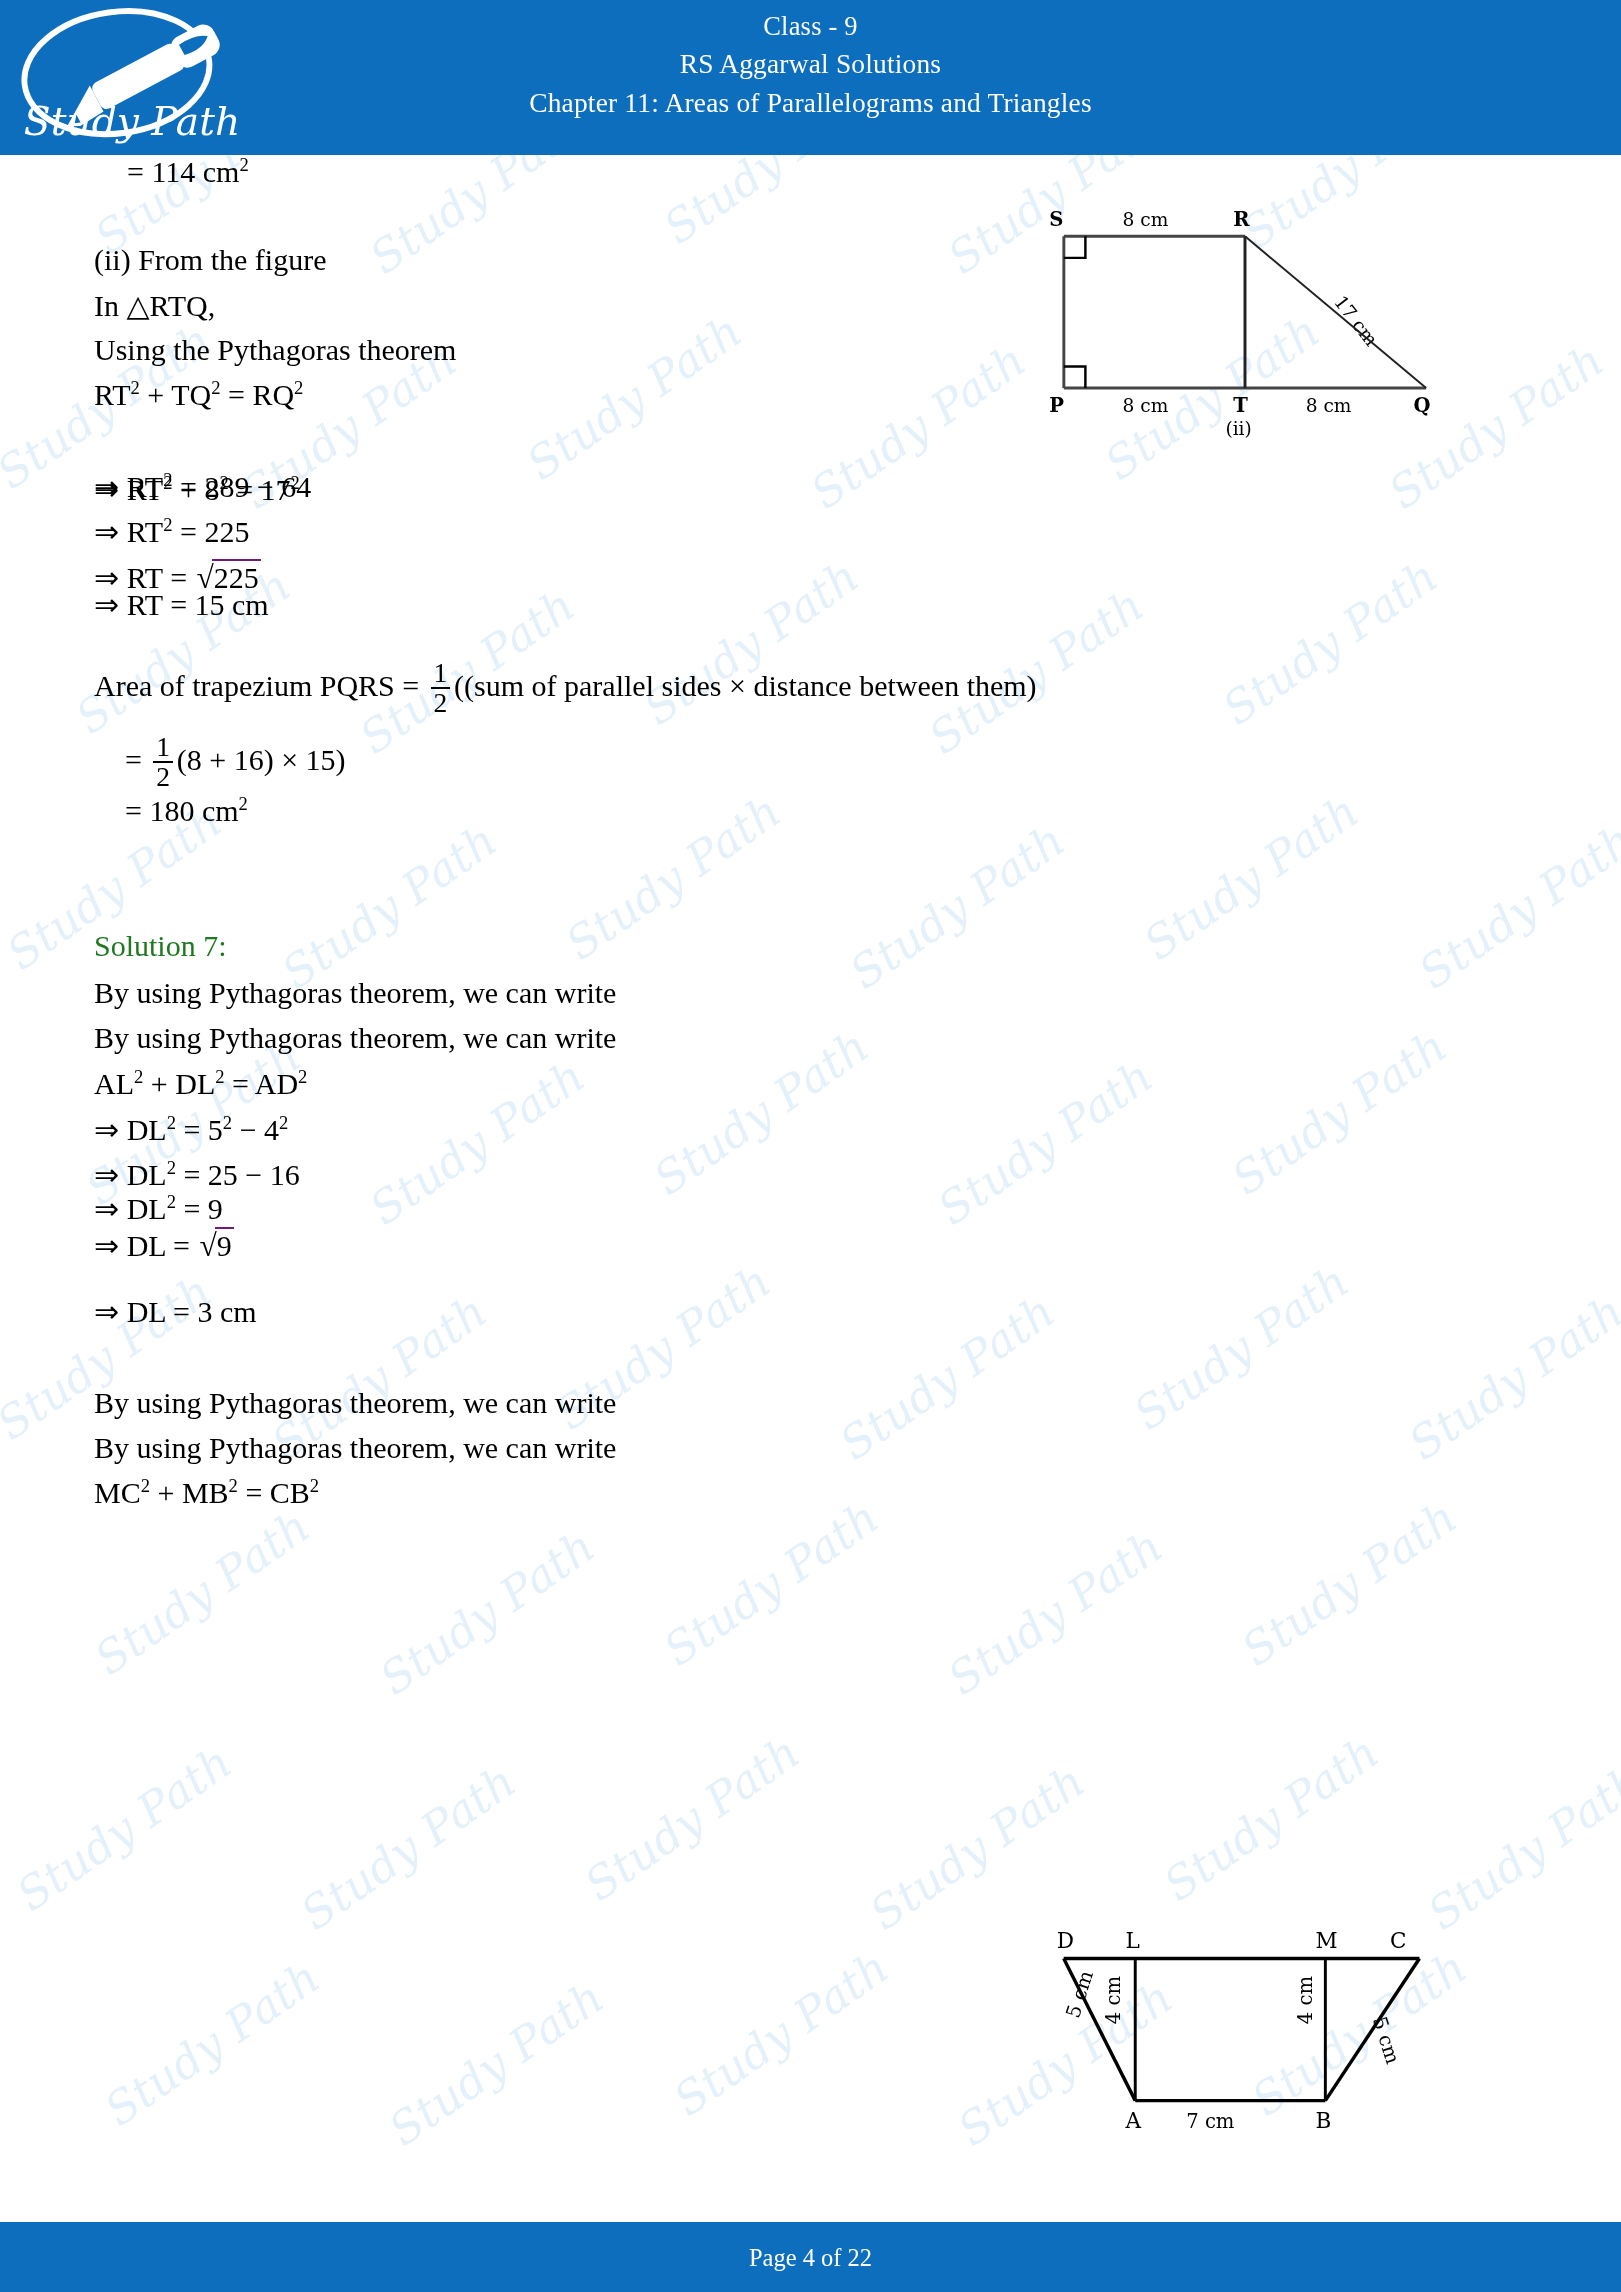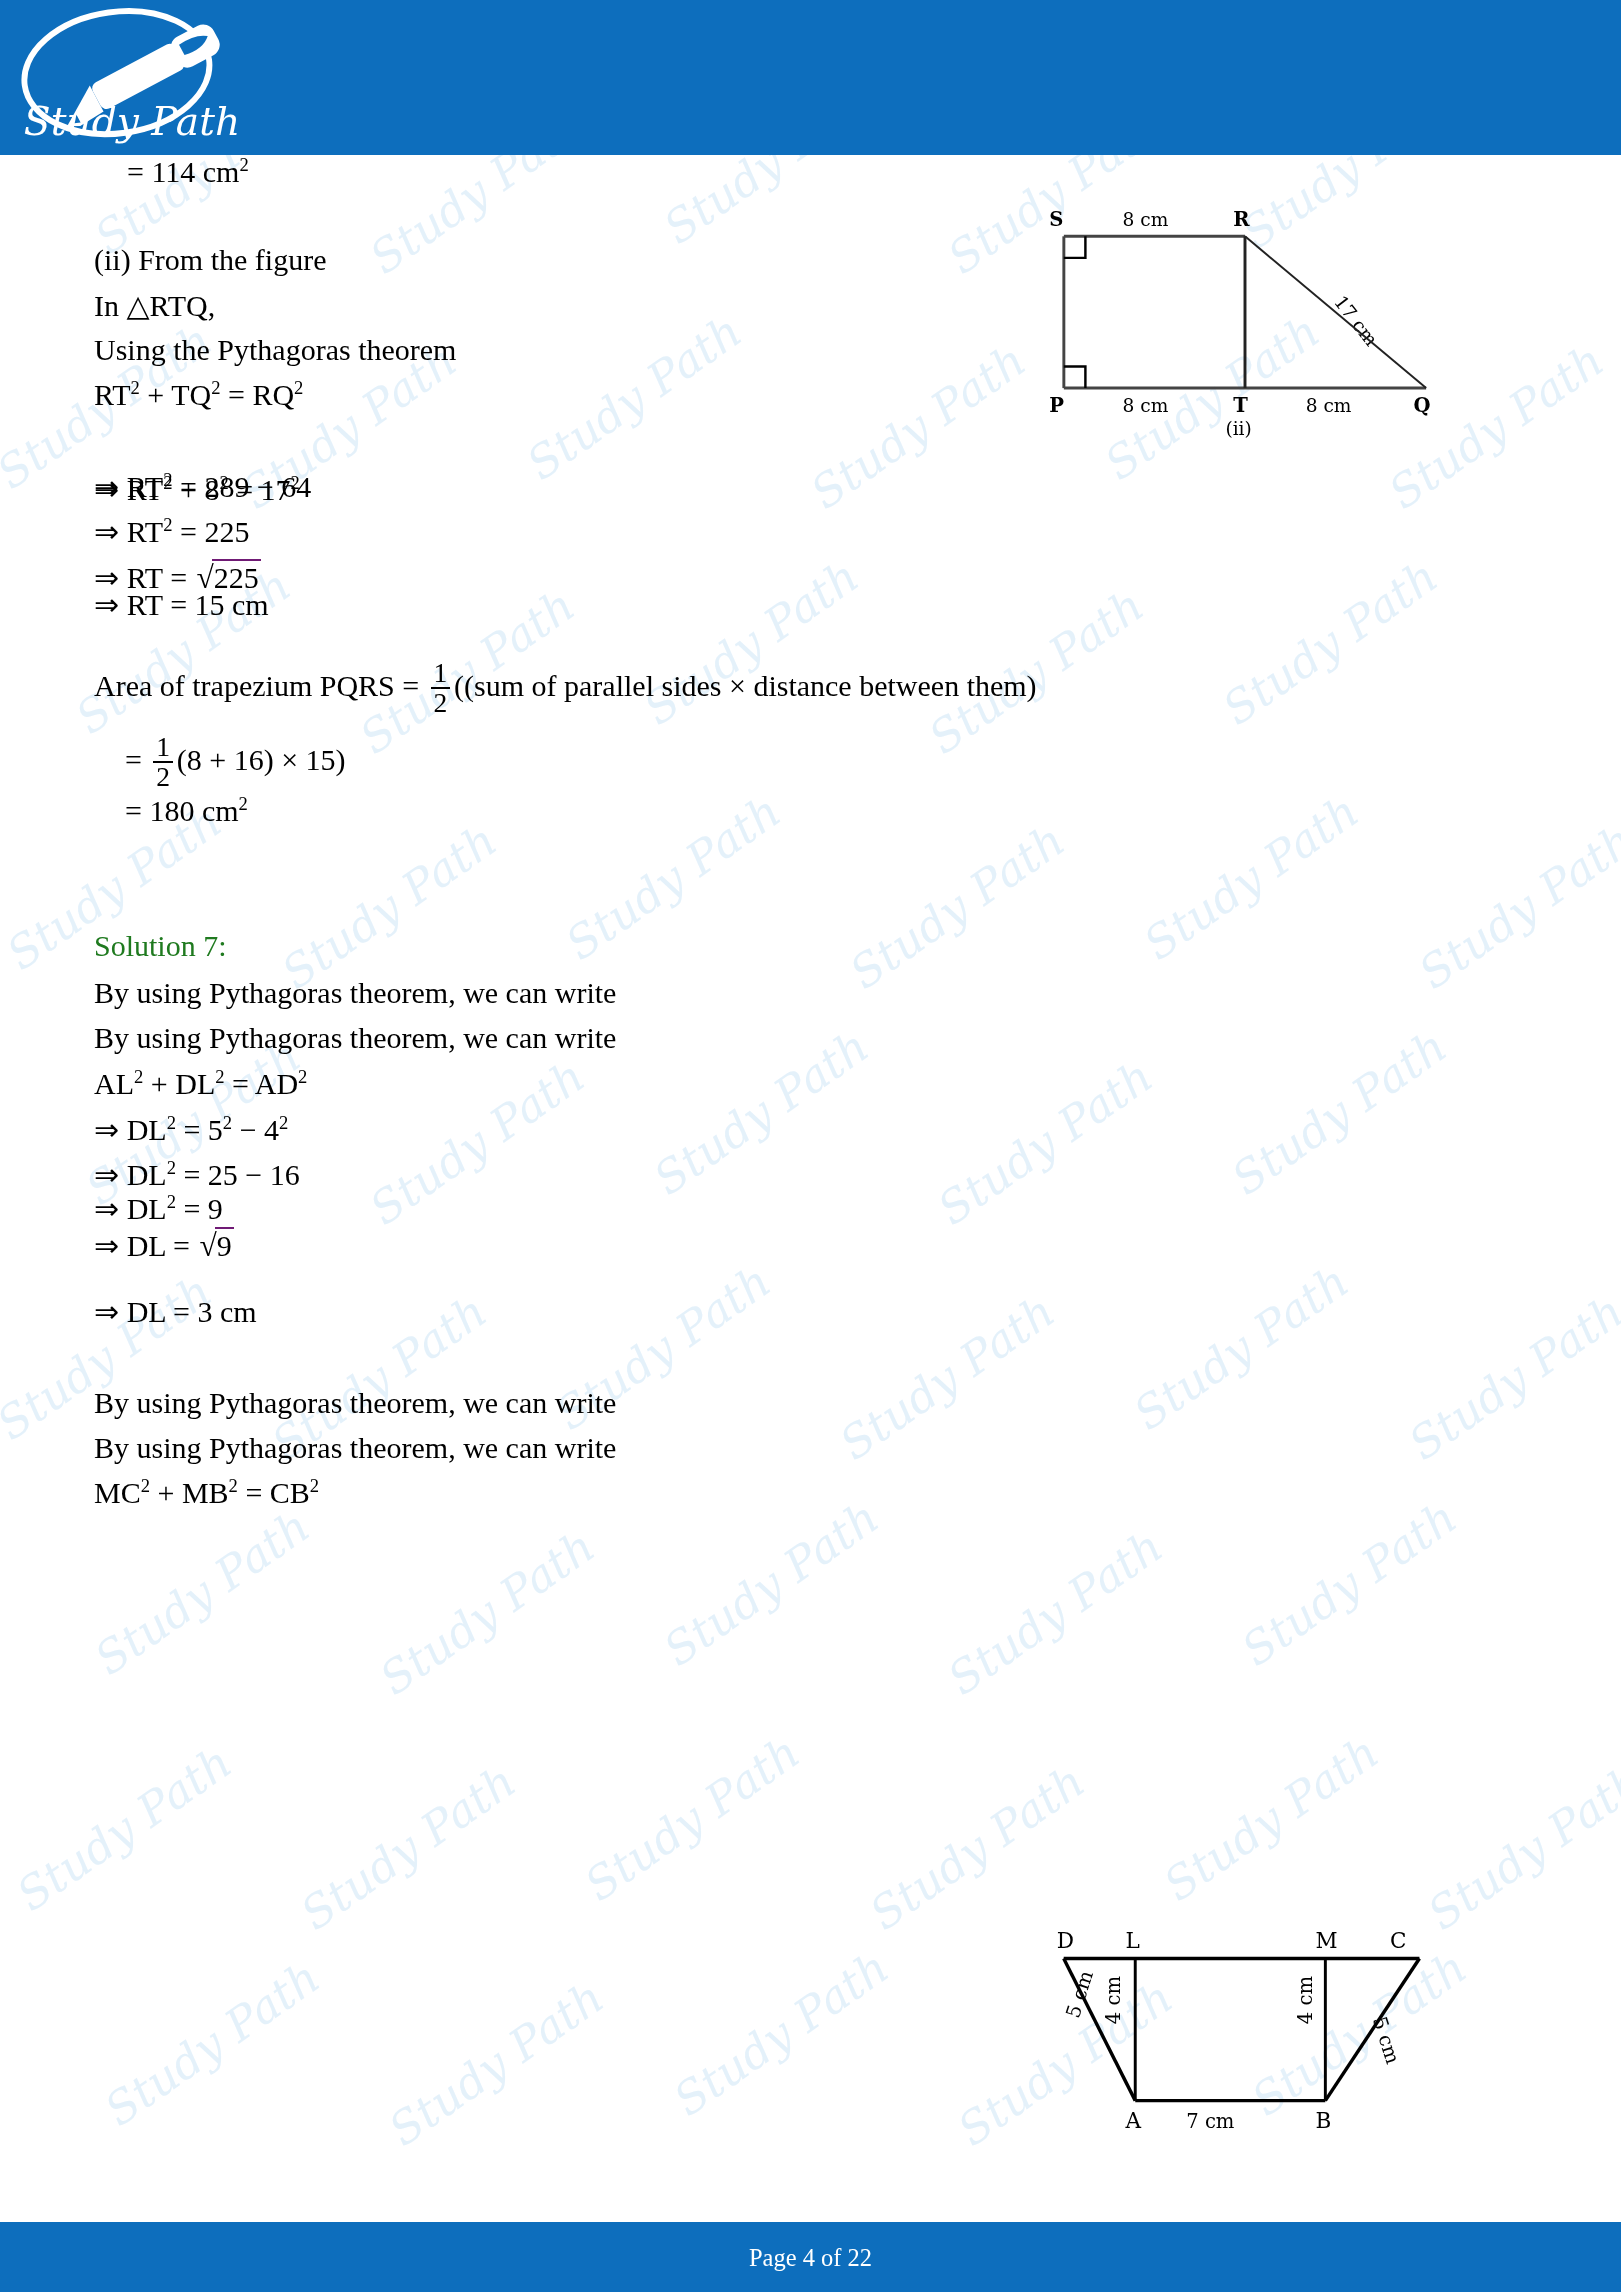--- a/index.html
+++ b/index.html
@@ -155,20 +155,25 @@
         <rect x="168" y="58" width="48" height="34" rx="12" fill="#ffffff"></rect>
         <path d="M178 66 q20 -2 30 6 q-10 10 -30 6 z" fill="#0d6ebd"></path>
 
         <path d="M78 60 L38 86 L50 92 L78 90 Z" fill="#ffffff"></path>
         <path d="M52 80 L44 86 L52 89 Z" fill="#0d6ebd"></path>
       </g>
 
       <text x="10" y="132" font-family="DejaVu Serif, serif" font-style="italic" font-size="40" fill="#ffffff">Study Path</text>
     </svg>
   </div>
+  <div class="header-titles">
+    <span class="header-line hdr-class">Class - 9</span>
+    <span class="header-line hdr-book">RS Aggarwal Solutions</span>
+    <span class="header-line hdr-chapter">Chapter 11: Areas of Parallelograms and Triangles</span>
+  </div>
 </div>
 
 <div class="wm-layer">
   <div class="wm" style="left:78px;  top:-9.8px;  transform:rotate(-35deg);">Study Path</div>
   <div class="wm" style="left:353px; top:9.8px;   transform:rotate(-35deg);">Study Path</div>
   <div class="wm" style="left:647px; top:-19.6px;  transform:rotate(-35deg);">Study Path</div>
   <div class="wm" style="left:931px; top:9.8px;   transform:rotate(-35deg);">Study Path</div>
   <div class="wm" style="left:1225px;top:-14.7px;  transform:rotate(-35deg);">Study Path</div>
 
   <div class="wm" style="left:-19.6px; top:225px;  transform:rotate(-35deg);">Study Path</div>

